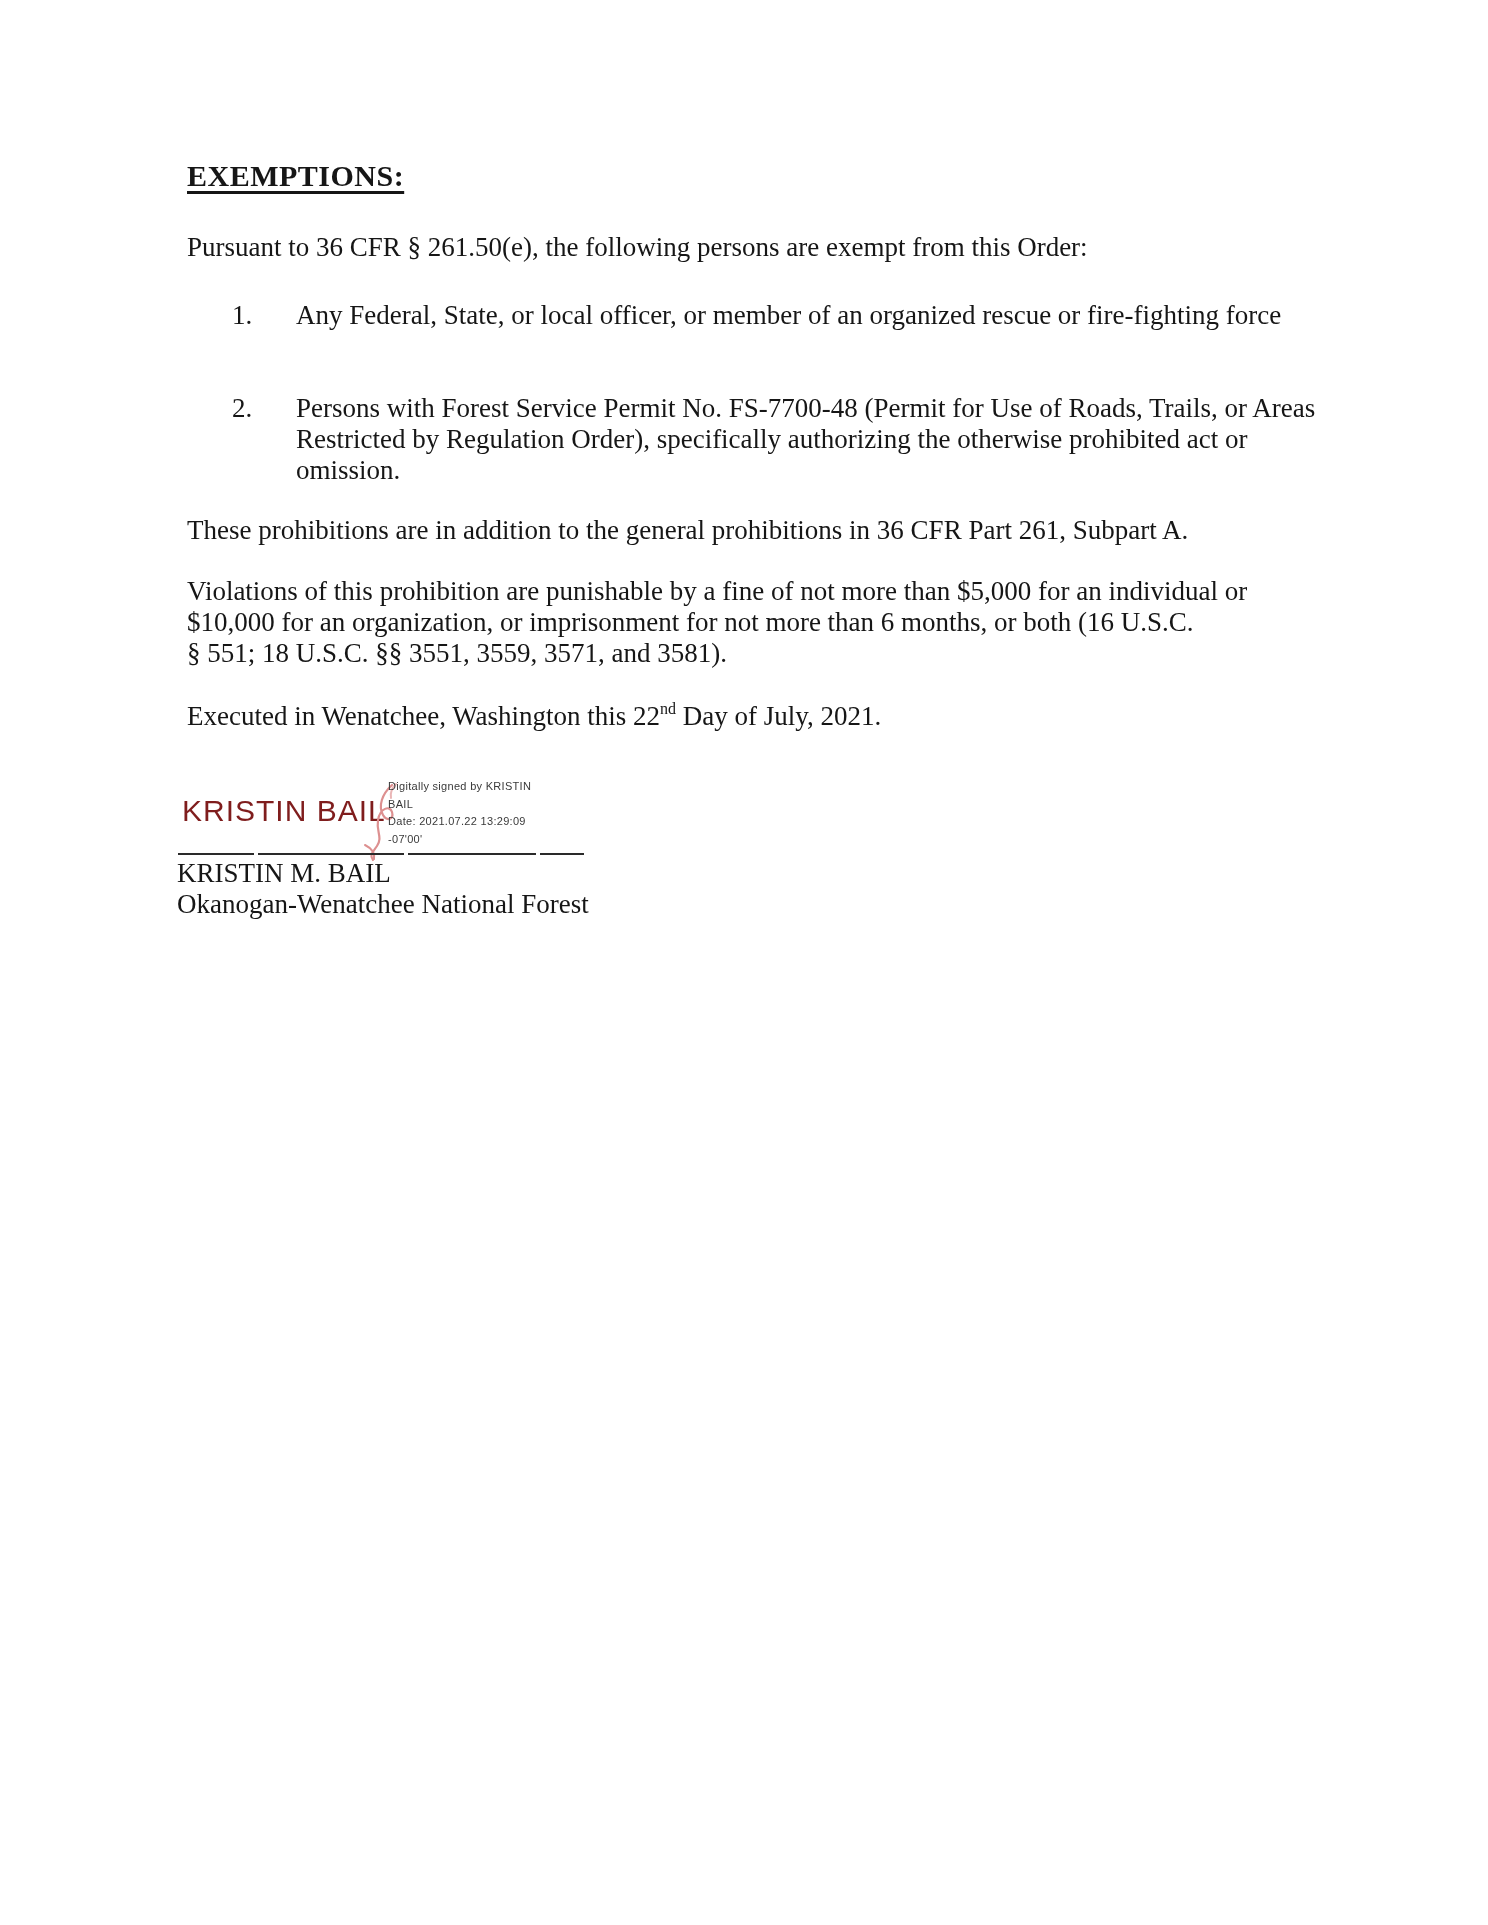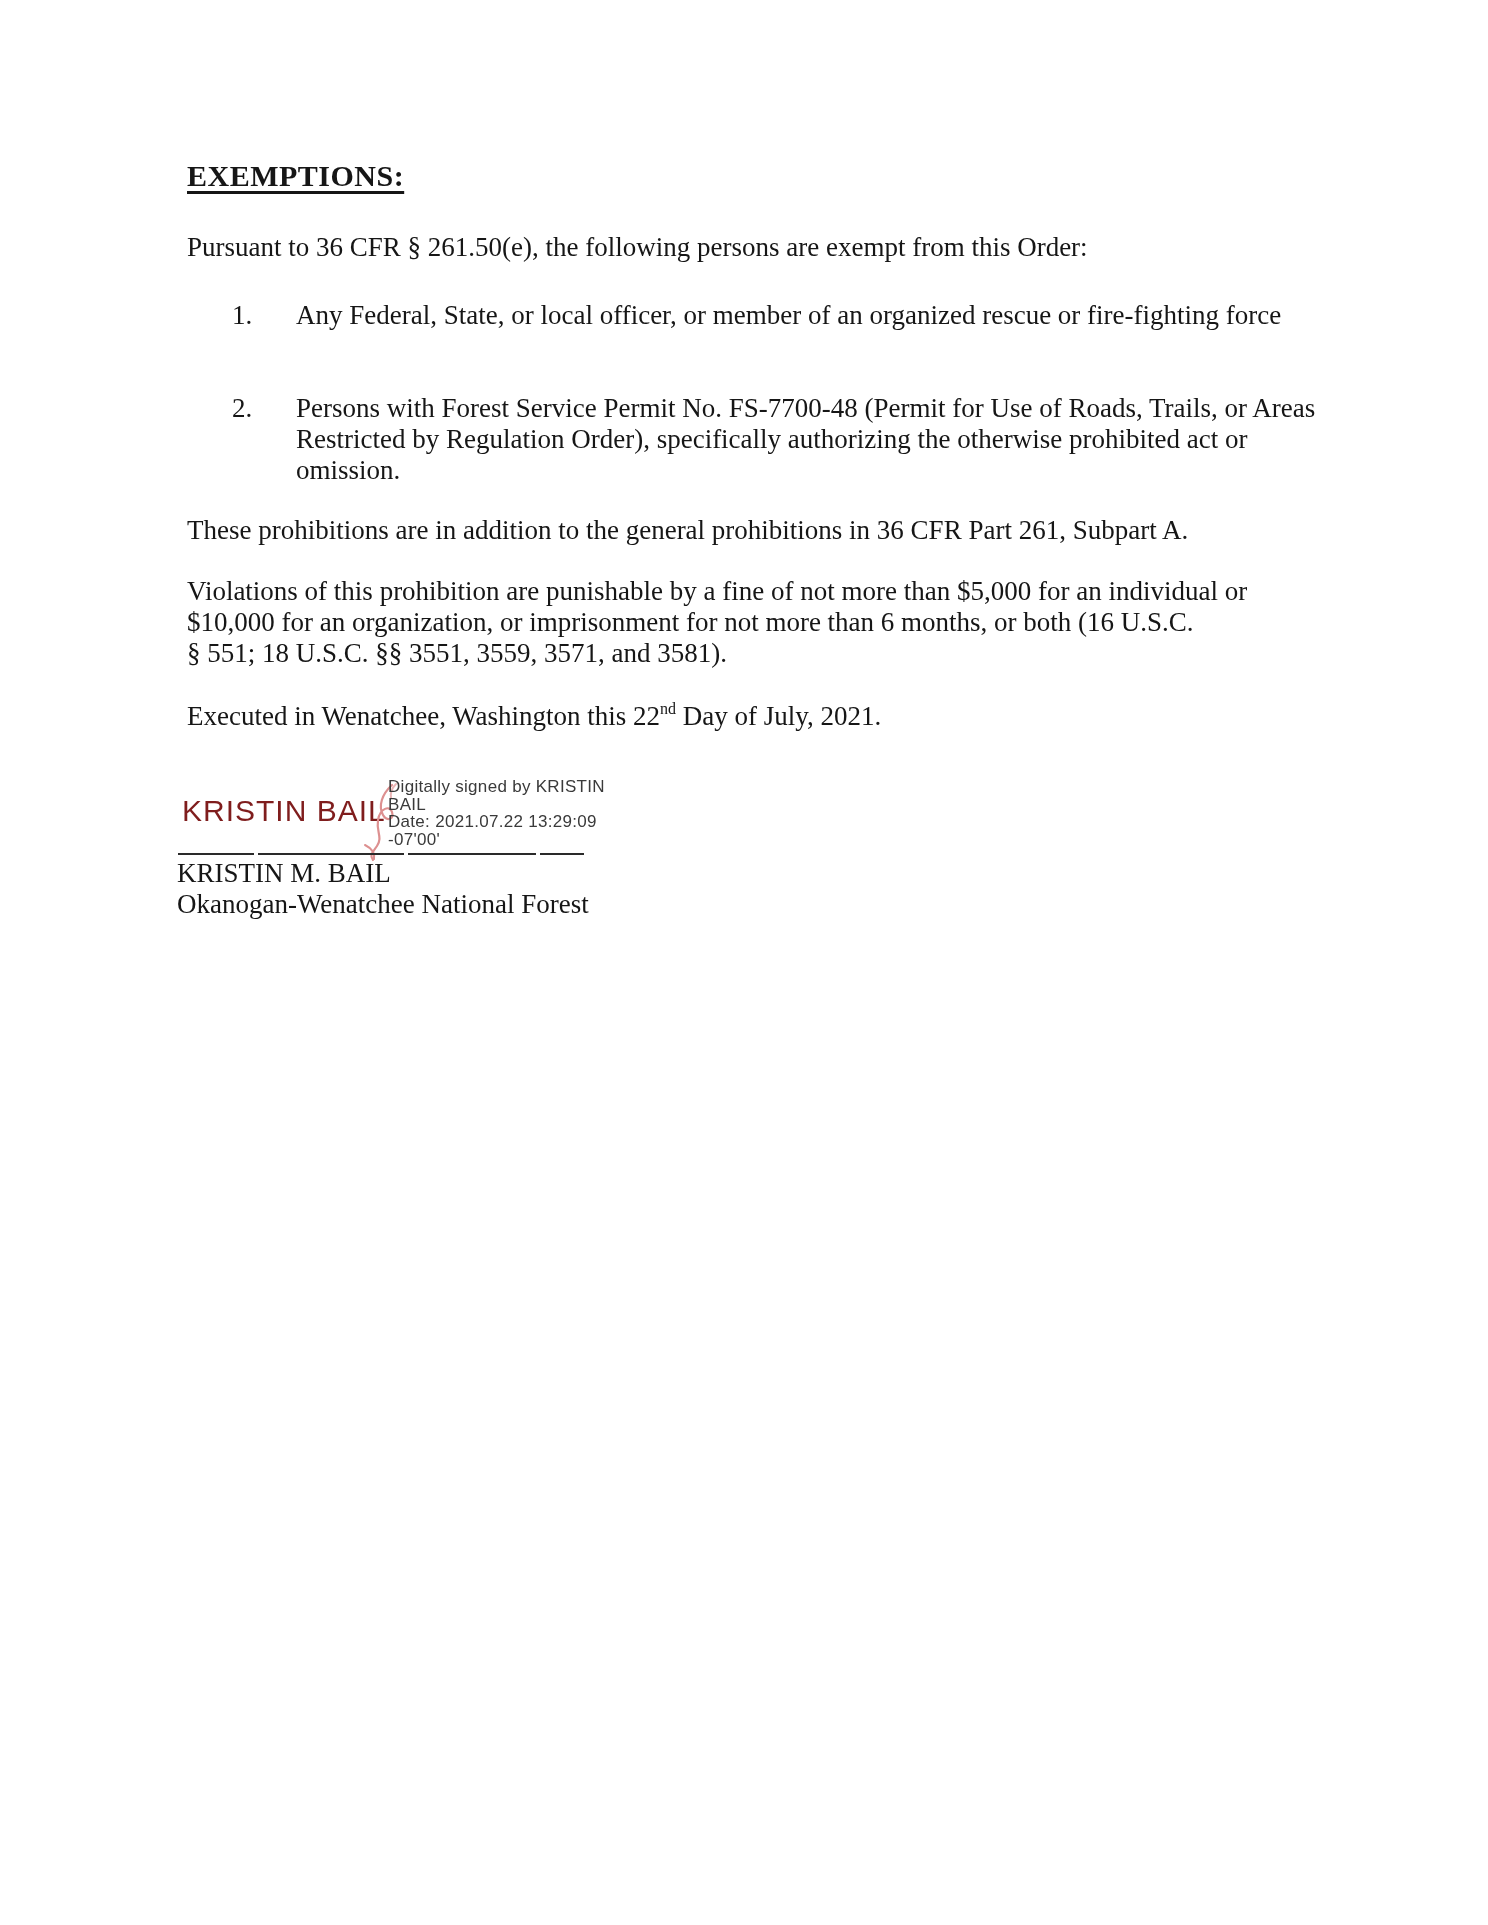--- a/index.html
+++ b/index.html
@@ -28,21 +28,21 @@
     vertical-align:baseline;
     position:relative;top:-11px;
     letter-spacing:0;
   }
   .stamp-name{
     font-family:"Liberation Sans","DejaVu Sans",sans-serif;
     font-size:30px;line-height:35px;letter-spacing:1px;color:#7f1d1d;
   }
   .stamp-details{
     font-family:"Liberation Sans","DejaVu Sans",sans-serif;
-    font-size:17px;line-height:17.5px;letter-spacing:.3px;color:#3a3a3a;
+    font-size:11px;line-height:17.5px;letter-spacing:.3px;color:#3a3a3a;
   }
   .sig-line{
     display:flex;gap:4px;width:410px;height:3px;
   }
   .sig-line span{flex-grow:0;border-top:2.5px solid #2a2a2a;height:0;}
   .sig-line .s1{width:76px;}
   .sig-line .s2{width:146px;}
   .sig-line .s3{width:128px;}
   .sig-line .s4{width:44px;}
   .signer .line{line-height:31px;}

